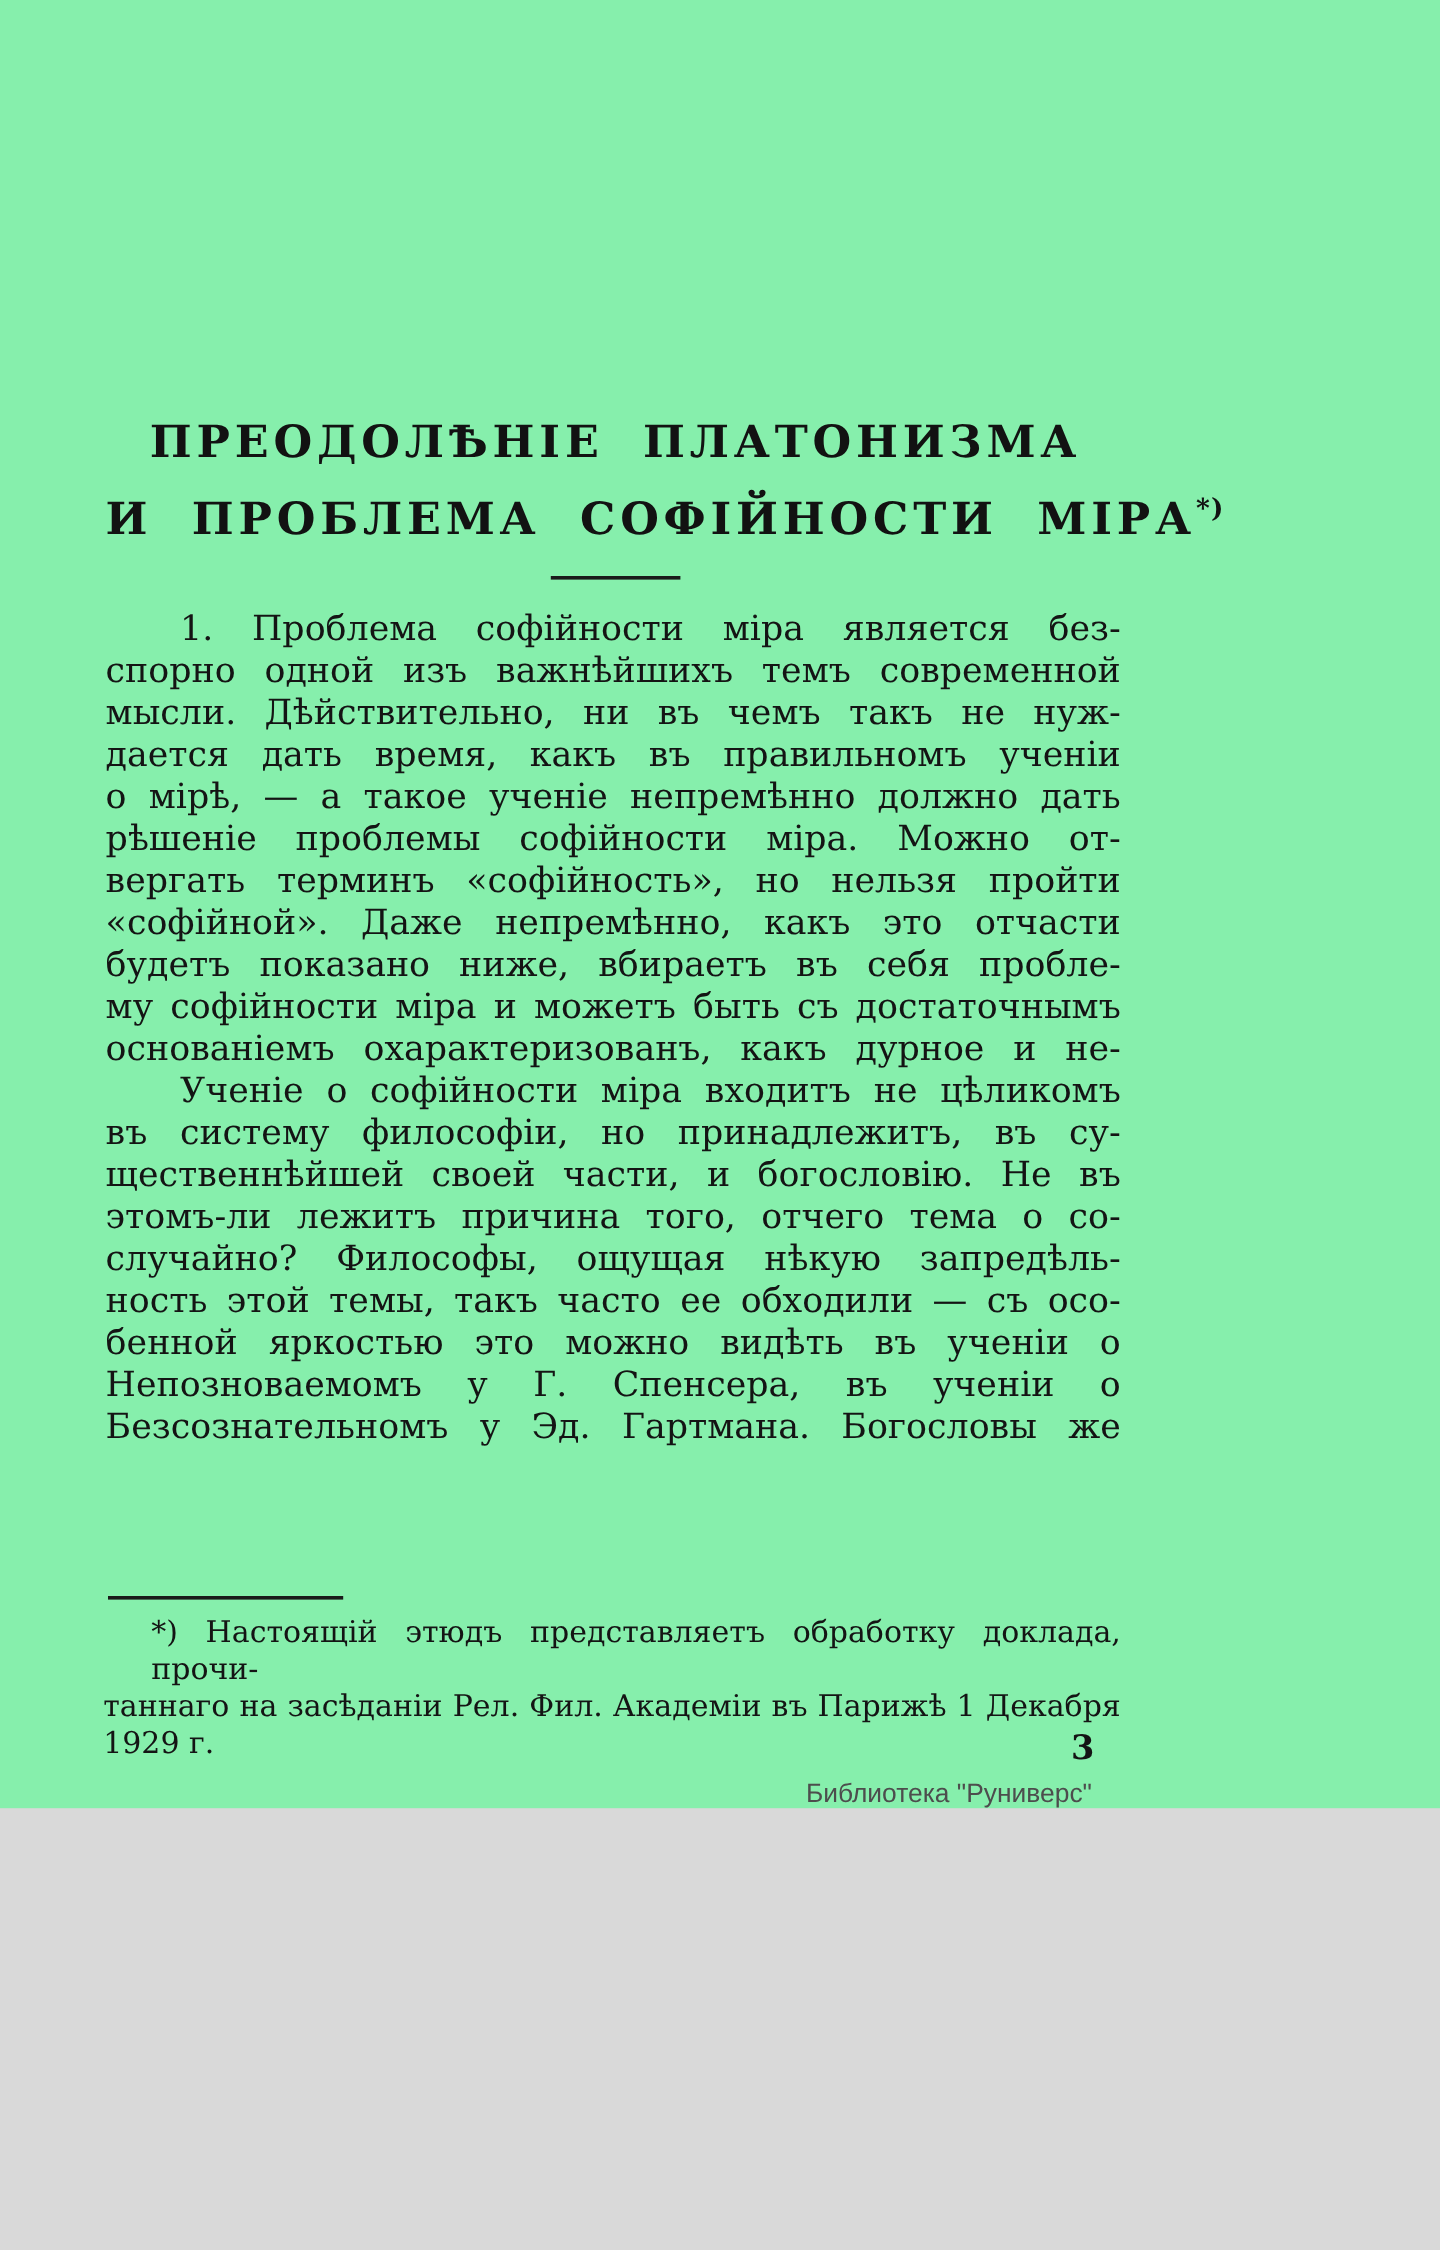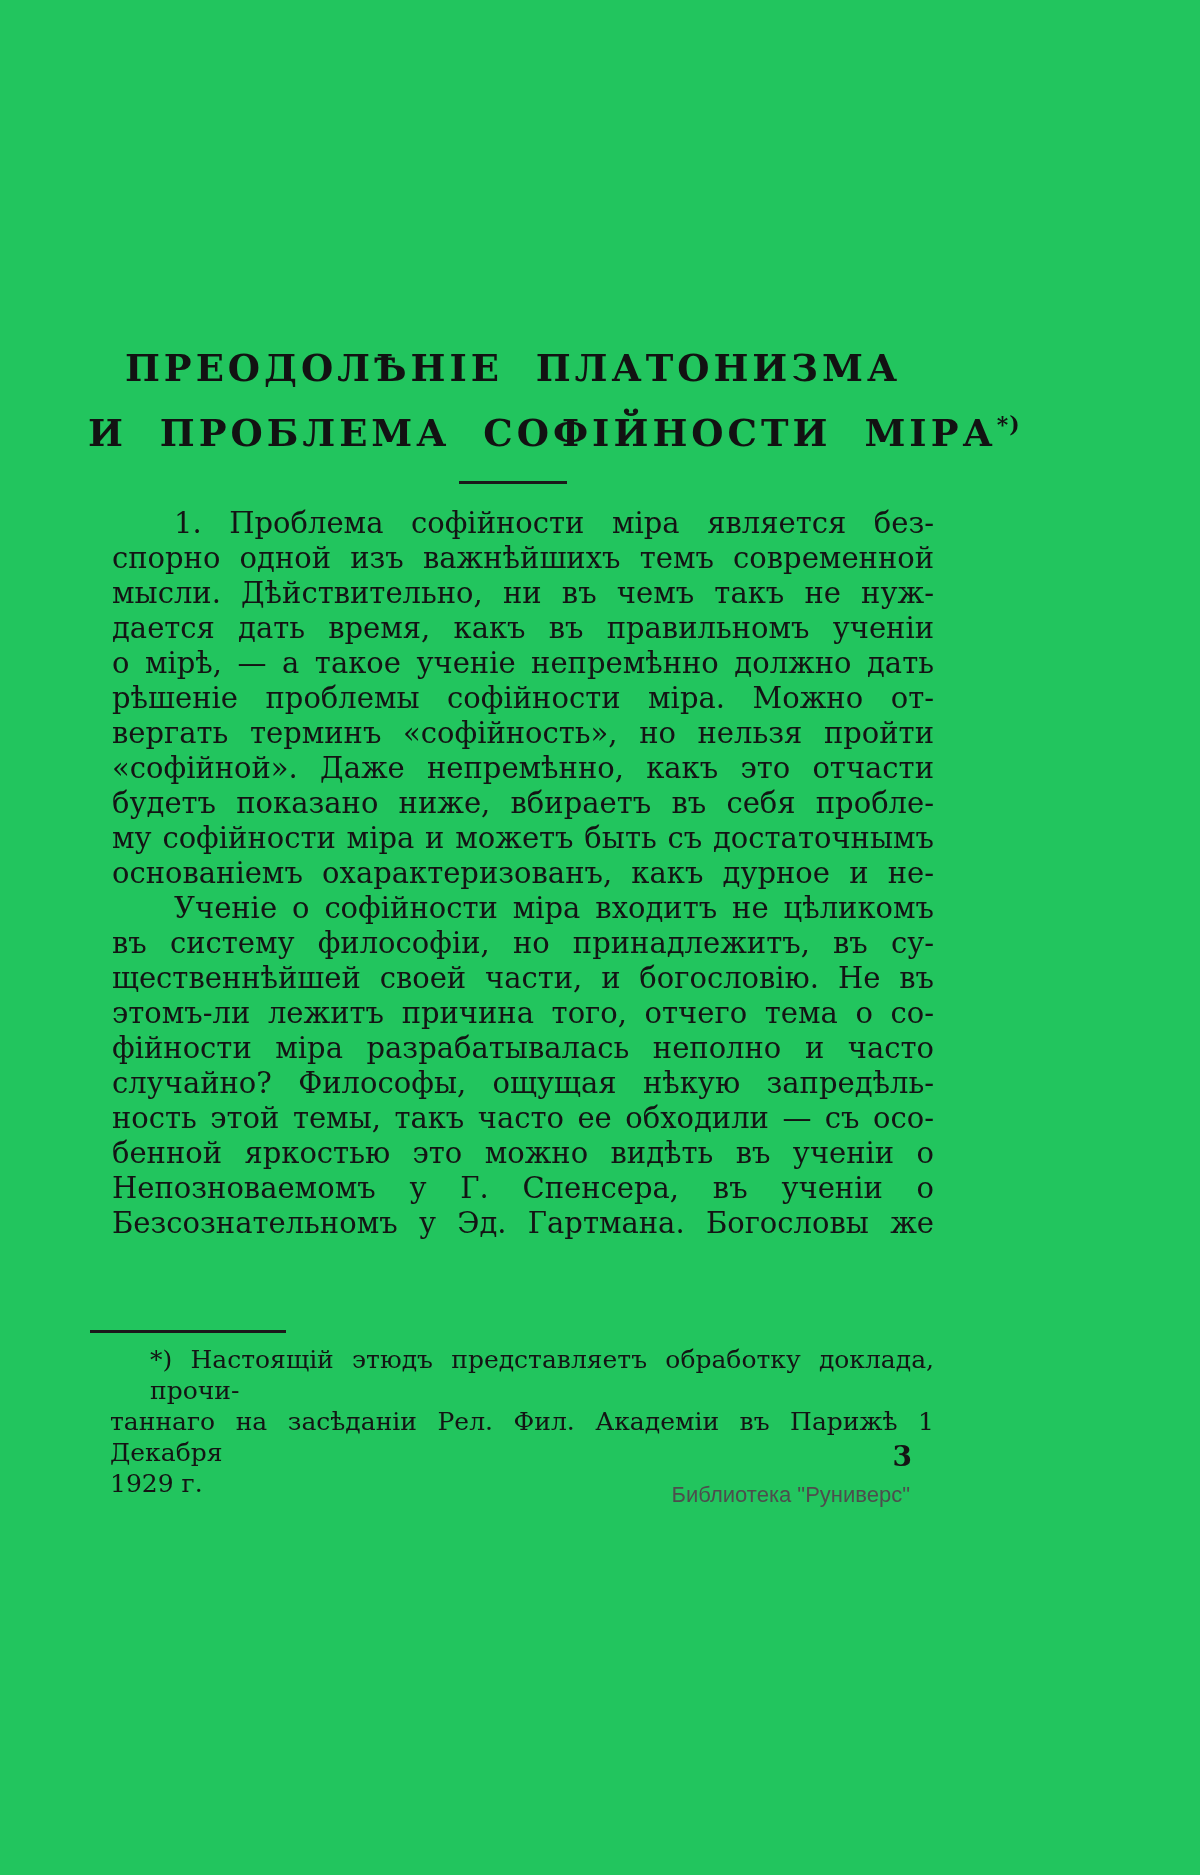--- a/index.html
+++ b/index.html
@@ -1,21 +1,21 @@
 <!DOCTYPE html>
 <html><head>
 <meta charset="utf-8">
 <style>
   * { margin:0; padding:0; box-sizing:border-box; }
   html,body { background:#d9d9d9; }
   .page {
     position:relative;
-    width:1200px; height:1875px;
+    width:1200px; height:1507px;
     margin:0 auto;
-    background:#22c55e;
+    background:#86efac;
     color:#151515;
     font-family:"DejaVu Serif","Liberation Serif",serif;
     overflow:hidden;
   }
   .title-block {
     position:absolute; top:340px; left:88px; width:850px;
     text-align:center;
   }
   .title-line {
     font-size:37px; font-weight:bold;
@@ -32,21 +32,20 @@
     margin:20px auto 0;
   }
   .body-text {
     position:absolute; top:506px; left:88px; width:846px;
     font-size:29px; line-height:35px;
     color:#141414;
   }
   .tline {
     text-align:justify;
     text-align-last:justify;
-    margin-left:24px;
   }
   .tline.indent { padding-left:62px; }
   .tline.last { text-align-last:left; }
   .footnote-rule {
     position:absolute; top:1330px; left:90px;
     width:196px; height:3px; background:#1a1a1a;
   }
   .footnote {
     position:absolute; top:1344px; left:86px; width:848px;
     font-size:25px; line-height:31px;
@@ -86,21 +85,20 @@
         <div class="tline">«софійной». Даже непремѣнно, какъ это отчасти</div>
         <div class="tline">будетъ показано ниже, вбираетъ въ себя пробле-</div>
         <div class="tline">му софійности міра и можетъ быть съ достаточнымъ</div>
         <div class="tline">основаніемъ охарактеризованъ, какъ дурное и не-</div>
       </div>
       <div class="para">
         <div class="tline indent">Ученіе о софійности міра входитъ не цѣликомъ</div>
         <div class="tline">въ систему философіи, но принадлежитъ, въ су-</div>
         <div class="tline">щественнѣйшей своей части, и богословію. Не въ</div>
         <div class="tline">этомъ-ли лежитъ причина того, отчего тема о со-</div>
-        <div class="tline">фійности міра разрабатывалась неполно и часто</div>
         <div class="tline">случайно? Философы, ощущая нѣкую запредѣль-</div>
         <div class="tline">ность этой темы, такъ часто ее обходили — съ осо-</div>
         <div class="tline">бенной яркостью это можно видѣть въ ученіи о</div>
         <div class="tline">Непозноваемомъ у Г. Спенсера, въ ученіи о</div>
         <div class="tline">Безсознательномъ у Эд. Гартмана. Богословы же</div>
       </div>
     </main>
 
   <div class="footnote-rule"></div>
 

